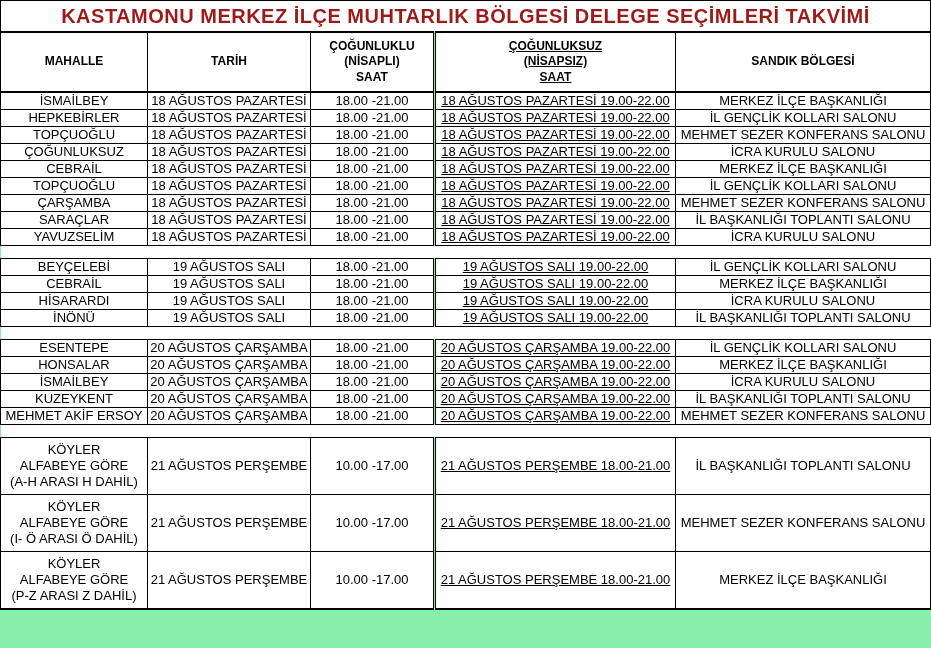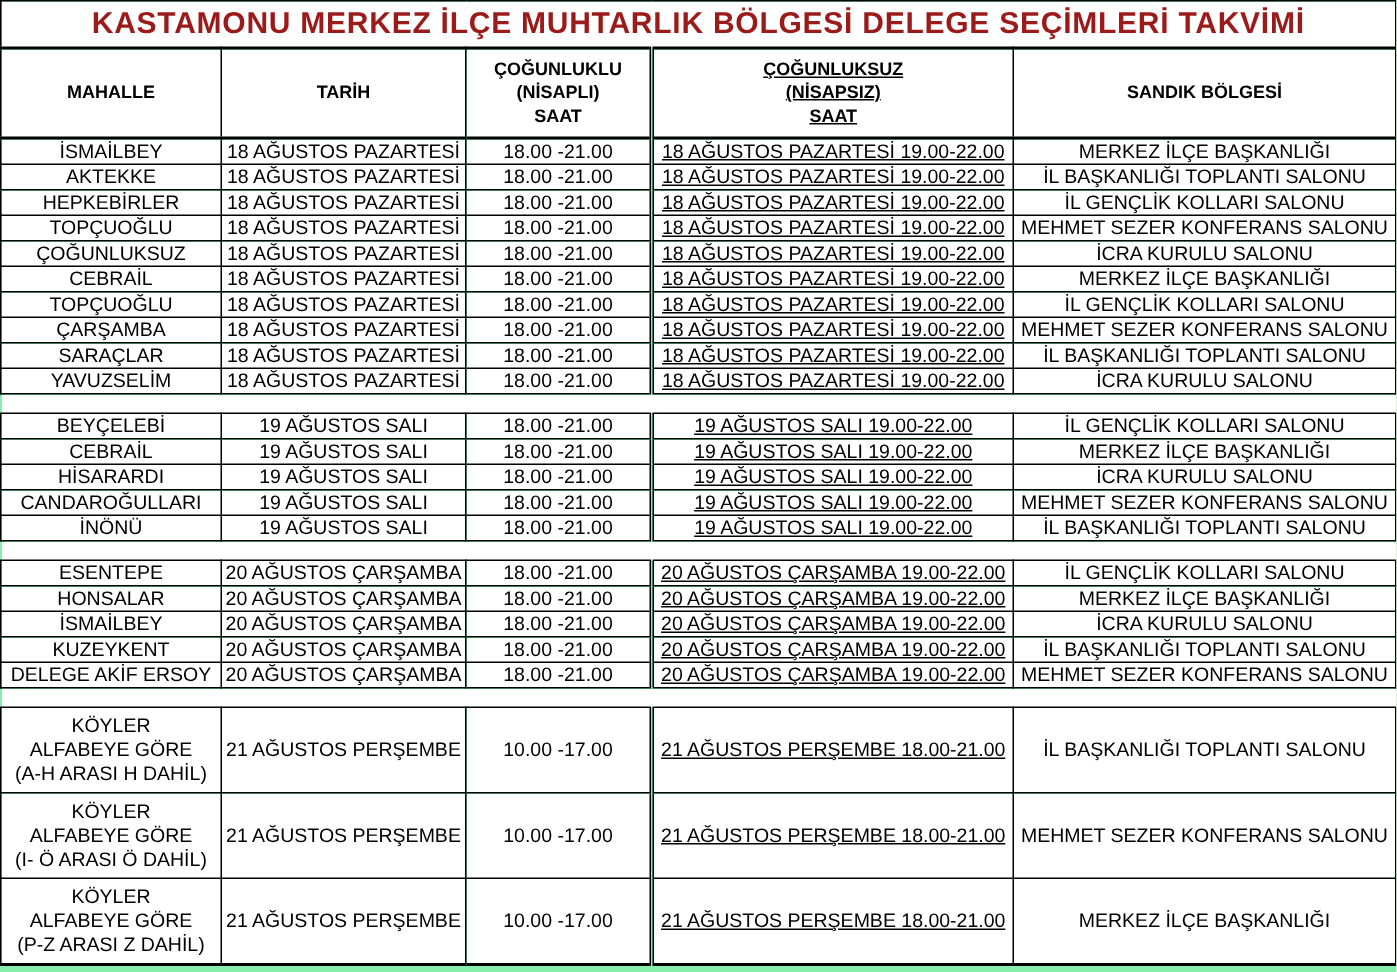--- a/index.html
+++ b/index.html
@@ -52,27 +52,20 @@
   </thead>
   <tbody>
     <tr>
           <td class="col-mahalle">İSMAİLBEY</td>
           <td>18 AĞUSTOS PAZARTESİ</td>
           <td>18.00 -21.00</td>
           <td class="col-saat2">18 AĞUSTOS PAZARTESİ 19.00-22.00</td>
           <td>MERKEZ İLÇE BAŞKANLIĞI</td>
         </tr>
     <tr>
-          <td class="col-mahalle">AKTEKKE</td>
-          <td>18 AĞUSTOS PAZARTESİ</td>
-          <td>18.00 -21.00</td>
-          <td class="col-saat2">18 AĞUSTOS PAZARTESİ 19.00-22.00</td>
-          <td>İL BAŞKANLIĞI TOPLANTI SALONU</td>
-        </tr>
-    <tr>
           <td class="col-mahalle">HEPKEBİRLER</td>
           <td>18 AĞUSTOS PAZARTESİ</td>
           <td>18.00 -21.00</td>
           <td class="col-saat2">18 AĞUSTOS PAZARTESİ 19.00-22.00</td>
           <td>İL GENÇLİK KOLLARI SALONU</td>
         </tr>
     <tr>
           <td class="col-mahalle">TOPÇUOĞLU</td>
           <td>18 AĞUSTOS PAZARTESİ</td>
           <td>18.00 -21.00</td>
@@ -139,27 +132,20 @@
           <td>MERKEZ İLÇE BAŞKANLIĞI</td>
         </tr>
     <tr>
           <td class="col-mahalle">HİSARARDI</td>
           <td>19 AĞUSTOS SALI</td>
           <td>18.00 -21.00</td>
           <td class="col-saat2">19 AĞUSTOS SALI 19.00-22.00</td>
           <td>İCRA KURULU SALONU</td>
         </tr>
     <tr>
-          <td class="col-mahalle">CANDAROĞULLARI</td>
-          <td>19 AĞUSTOS SALI</td>
-          <td>18.00 -21.00</td>
-          <td class="col-saat2">19 AĞUSTOS SALI 19.00-22.00</td>
-          <td>MEHMET SEZER KONFERANS SALONU</td>
-        </tr>
-    <tr>
           <td class="col-mahalle">İNÖNÜ</td>
           <td>19 AĞUSTOS SALI</td>
           <td>18.00 -21.00</td>
           <td class="col-saat2">19 AĞUSTOS SALI 19.00-22.00</td>
           <td>İL BAŞKANLIĞI TOPLANTI SALONU</td>
         </tr>
     <tr class="gap">
           <td colspan="5"></td>
         </tr>
     <tr>
@@ -184,21 +170,21 @@
           <td>İCRA KURULU SALONU</td>
         </tr>
     <tr>
           <td class="col-mahalle">KUZEYKENT</td>
           <td>20 AĞUSTOS ÇARŞAMBA</td>
           <td>18.00 -21.00</td>
           <td class="col-saat2">20 AĞUSTOS ÇARŞAMBA 19.00-22.00</td>
           <td>İL BAŞKANLIĞI TOPLANTI SALONU</td>
         </tr>
     <tr>
-          <td class="col-mahalle">DELEGE AKİF ERSOY</td>
+          <td class="col-mahalle">MEHMET AKİF ERSOY</td>
           <td>20 AĞUSTOS ÇARŞAMBA</td>
           <td>18.00 -21.00</td>
           <td class="col-saat2">20 AĞUSTOS ÇARŞAMBA 19.00-22.00</td>
           <td>MEHMET SEZER KONFERANS SALONU</td>
         </tr>
     <tr class="gap">
           <td colspan="5"></td>
         </tr>
     <tr class="tall">
           <td class="col-mahalle">KÖYLER

